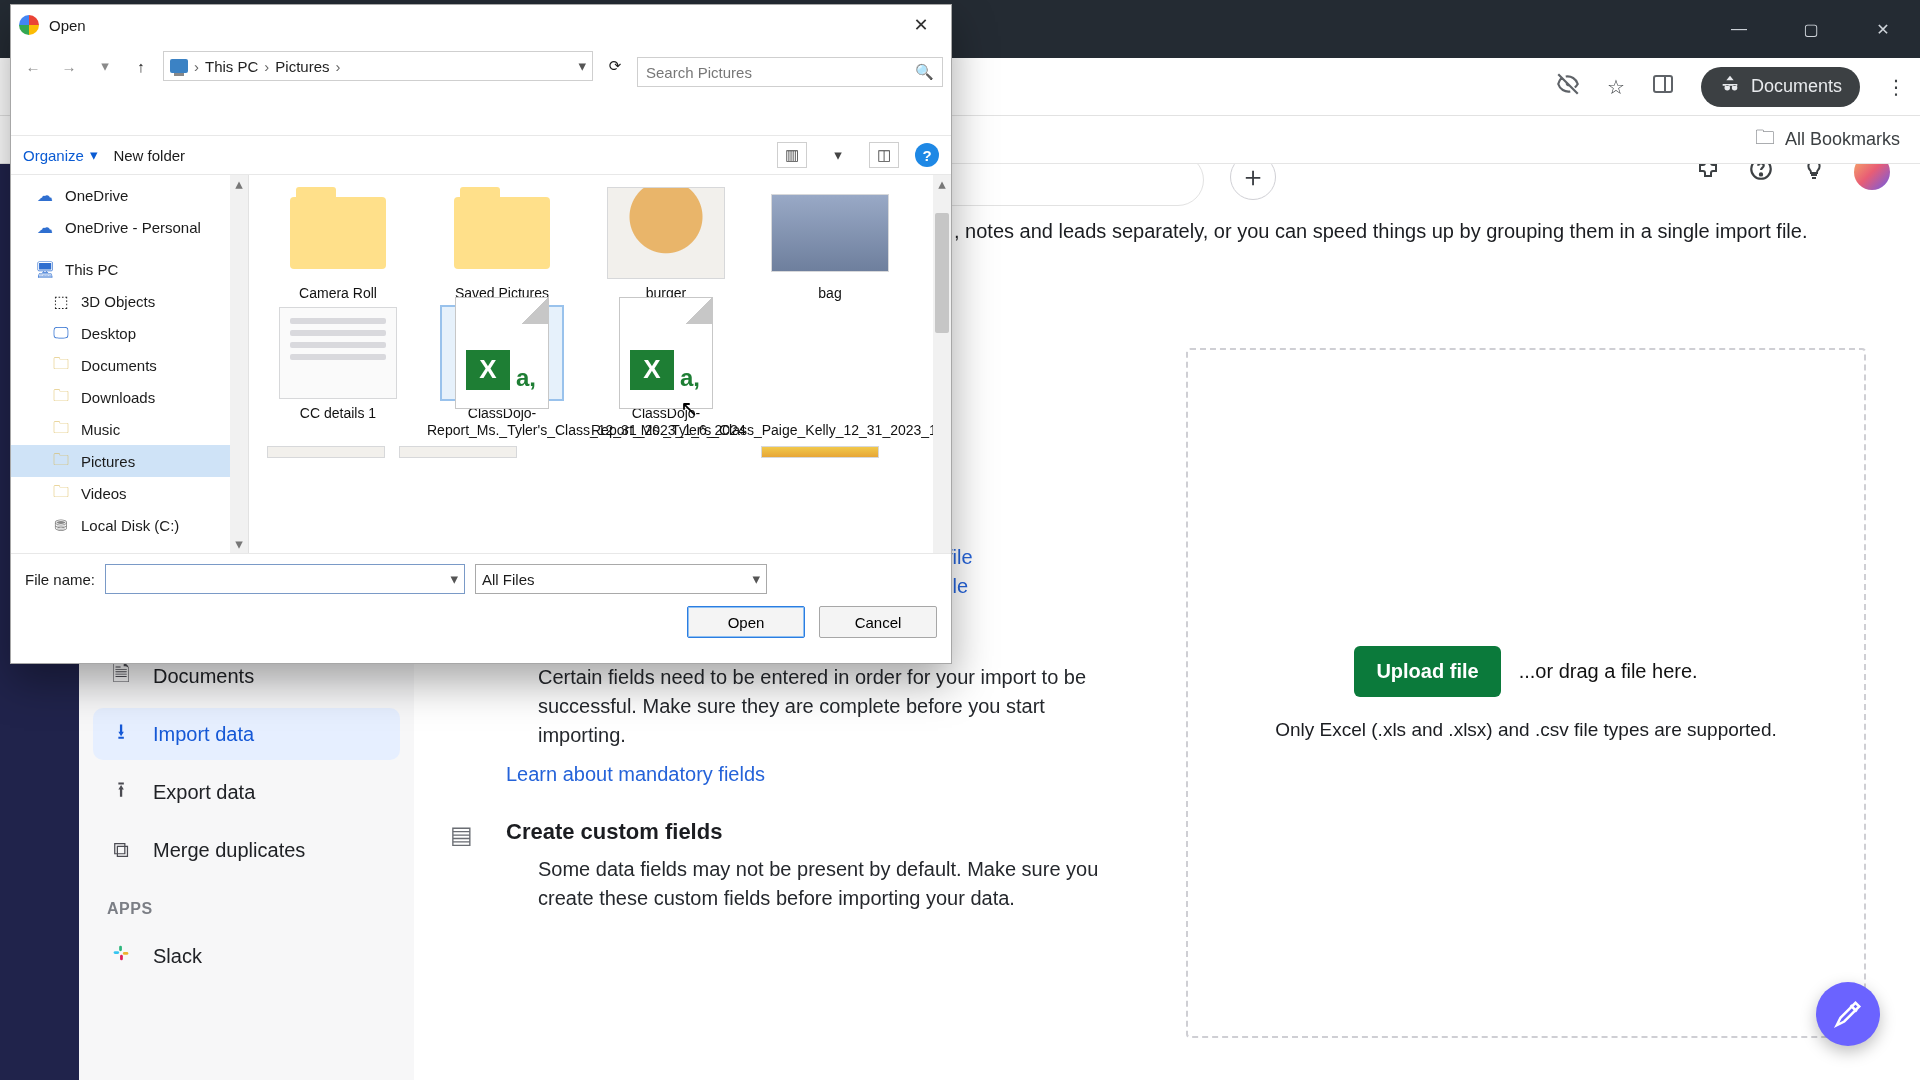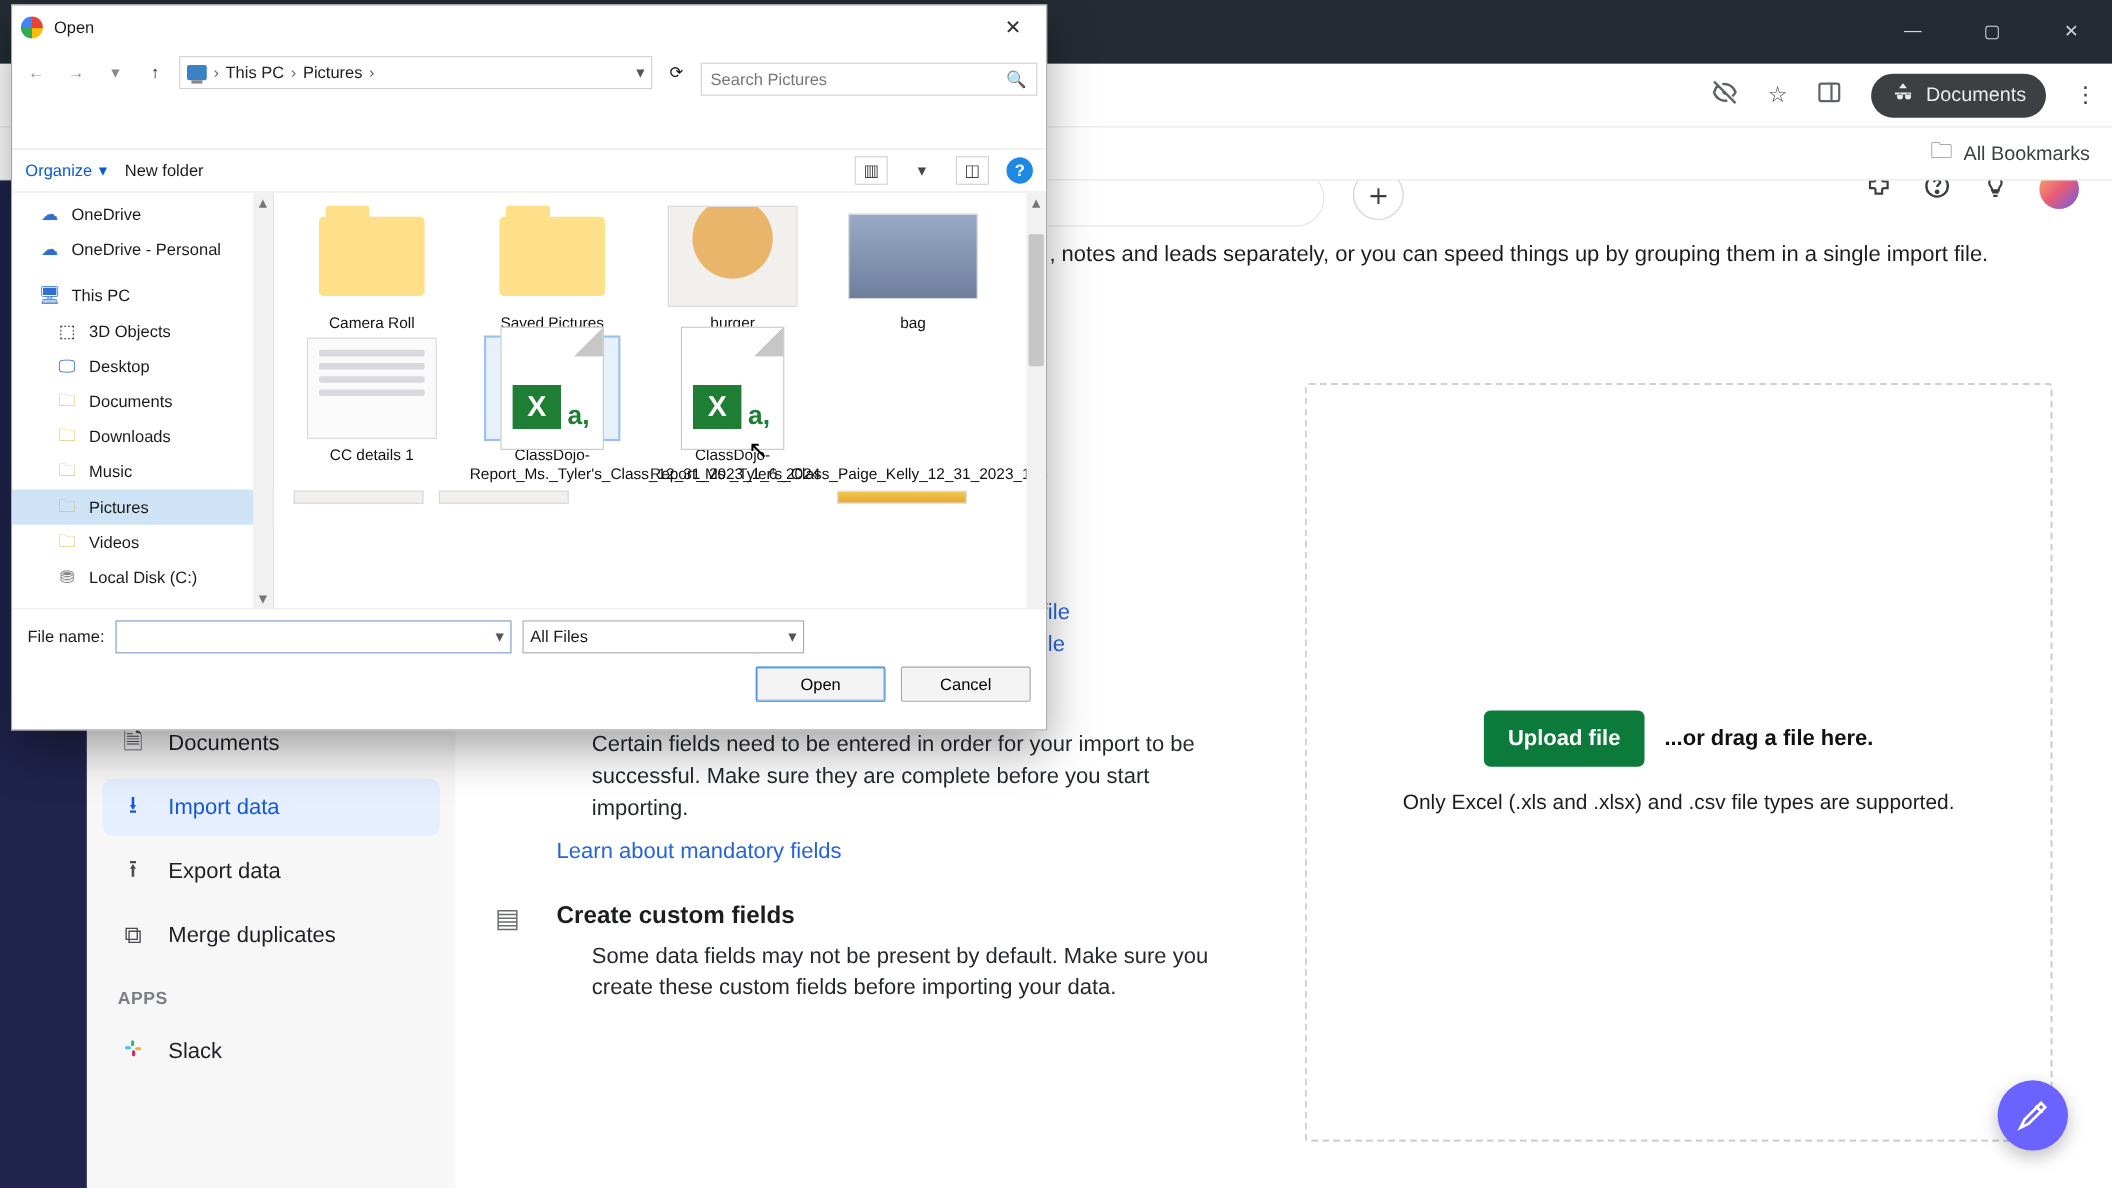--- a/index.html
+++ b/index.html
@@ -81,21 +81,21 @@
 .snippet-above{ margin-left:56px; color:#25282d; font-size:20px; margin-bottom:26px;}
 
 
 .upload-panel {
   position:absolute; right: 54px; top: 184px; width: 680px; height: 690px;
   border: 2px dashed #cfcfd4; border-radius: 4px;
   display:flex; flex-direction:column; align-items:center; justify-content:center; gap: 22px;
 }
 .upload-row { display:flex; align-items:center; gap: 18px;}
 .upload-btn { background:#0b7a3b; color:#fff; font-size:20px; font-weight:600; padding:14px 22px; border-radius:6px; border:none;}
-.upload-row span{ font-size:20px; font-weight:700; color:#111;text-align:right;}
+.upload-row span{ font-size:20px; font-weight:400; color:#111;text-align:right;}
 .upload-panel .note{ font-size:19px; color:#1b1d21;}
 
 
 .help-fab {
   position:absolute; right: 40px; bottom: 34px; width:64px; height:64px;
   border-radius:50%; background:#6b63ff; display:flex; align-items:center; justify-content:center;
   color:#fff; font-size:30px; box-shadow:0 6px 16px rgba(0,0,0,.25);
 }
 
 
@@ -193,21 +193,21 @@
 
 .dlg-bottom{
   height:110px; padding: 10px 14px; display:flex; flex-direction:column; gap:12px;
   border-top:1px solid #e8e8e8;
 }
 .fname-row{ display:flex; align-items:center; gap:10px;}
 .fname-row label{ white-space:nowrap;}
 .combo{ height:30px; border:1px solid #7a9ac7; display:flex; align-items:center; padding:0 6px; background:#fff;}
 .fname{ width:360px;}
 .fname input{ border:none; outline:none; width:100%; font-size:14px;}
-.ftype{ width:256px; border-color:#a9a9a9;}
+.ftype{ width:292px; border-color:#a9a9a9;}
 .ftype .drop{ margin-left:auto; color:#555;}
 .btn-row{ display:flex; gap:14px; justify-content:flex-end;}
 .dlg-btn{ width:118px; height:32px; border:1px solid #a7a7a7; background:#f4f4f4; border-radius:2px; font-size:15px;}
 .dlg-btn.primary{ border:1px solid #2b7de1; box-shadow: inset 0 0 0 1px #8fc0f2;}
 
 .cursor{ position:absolute; left:680px; top:396px; font-size:22px; color:#000; z-index:60; }
 </style>
 </head>
 <body>
 

